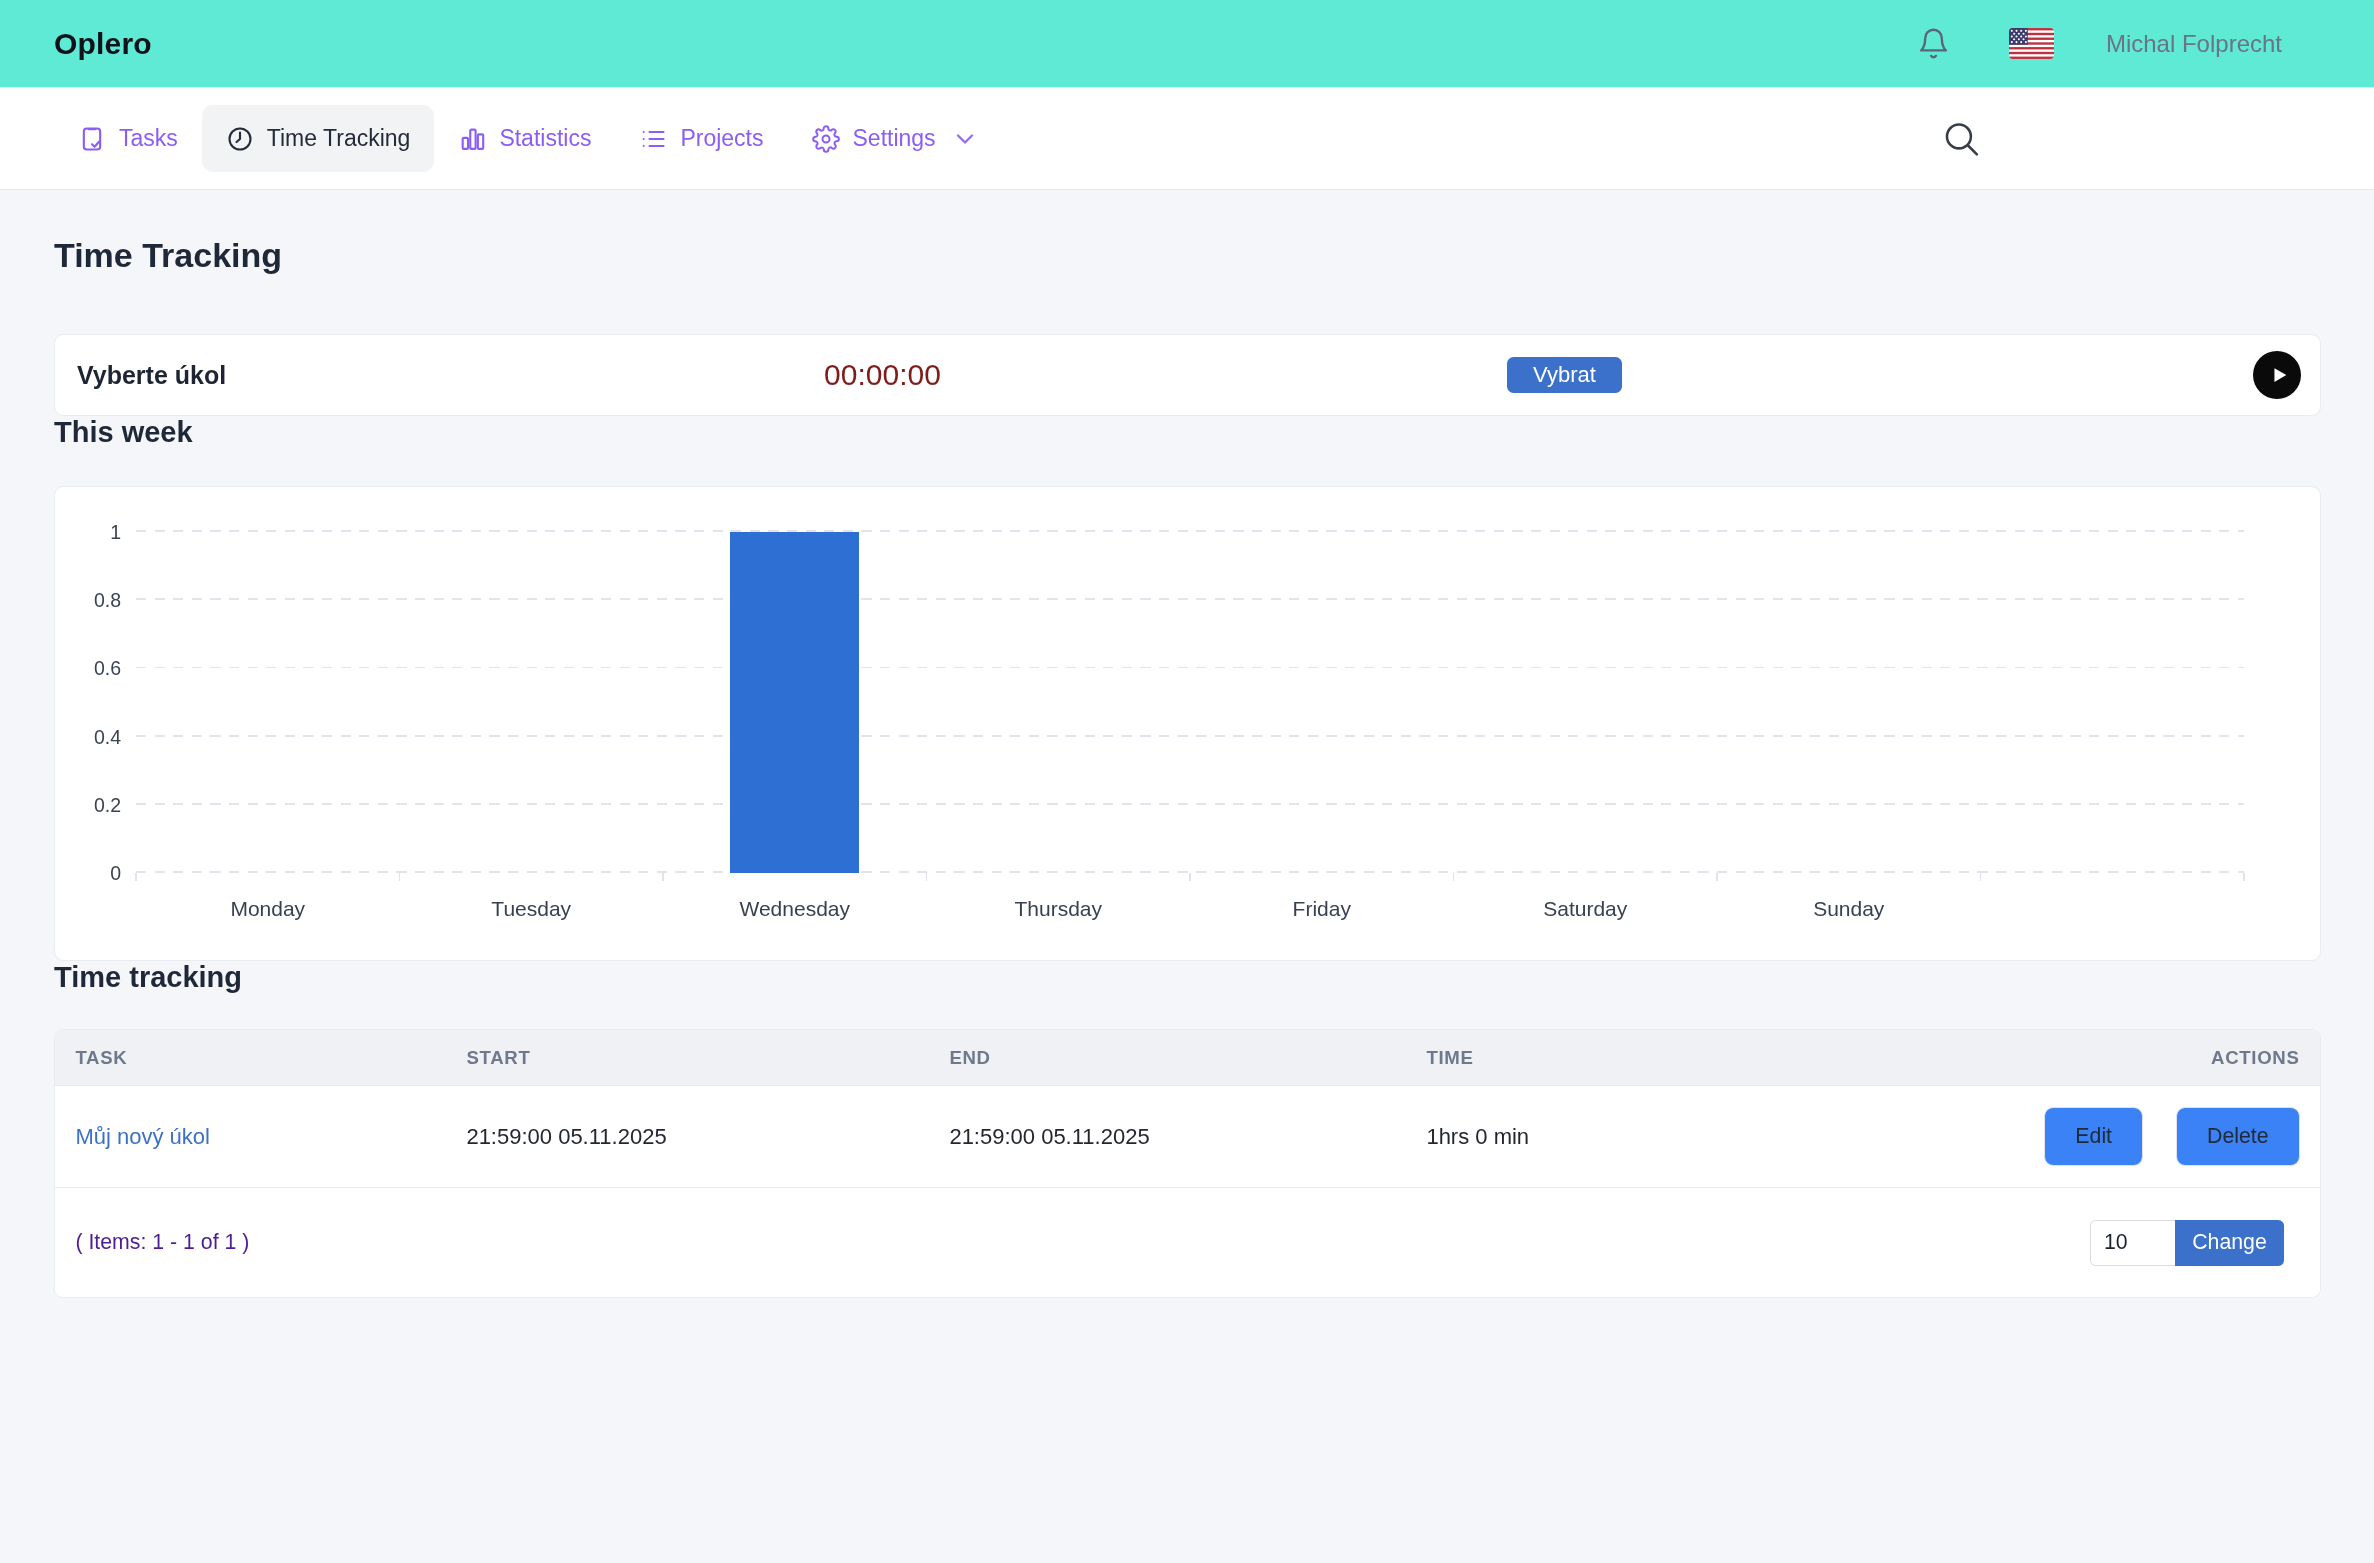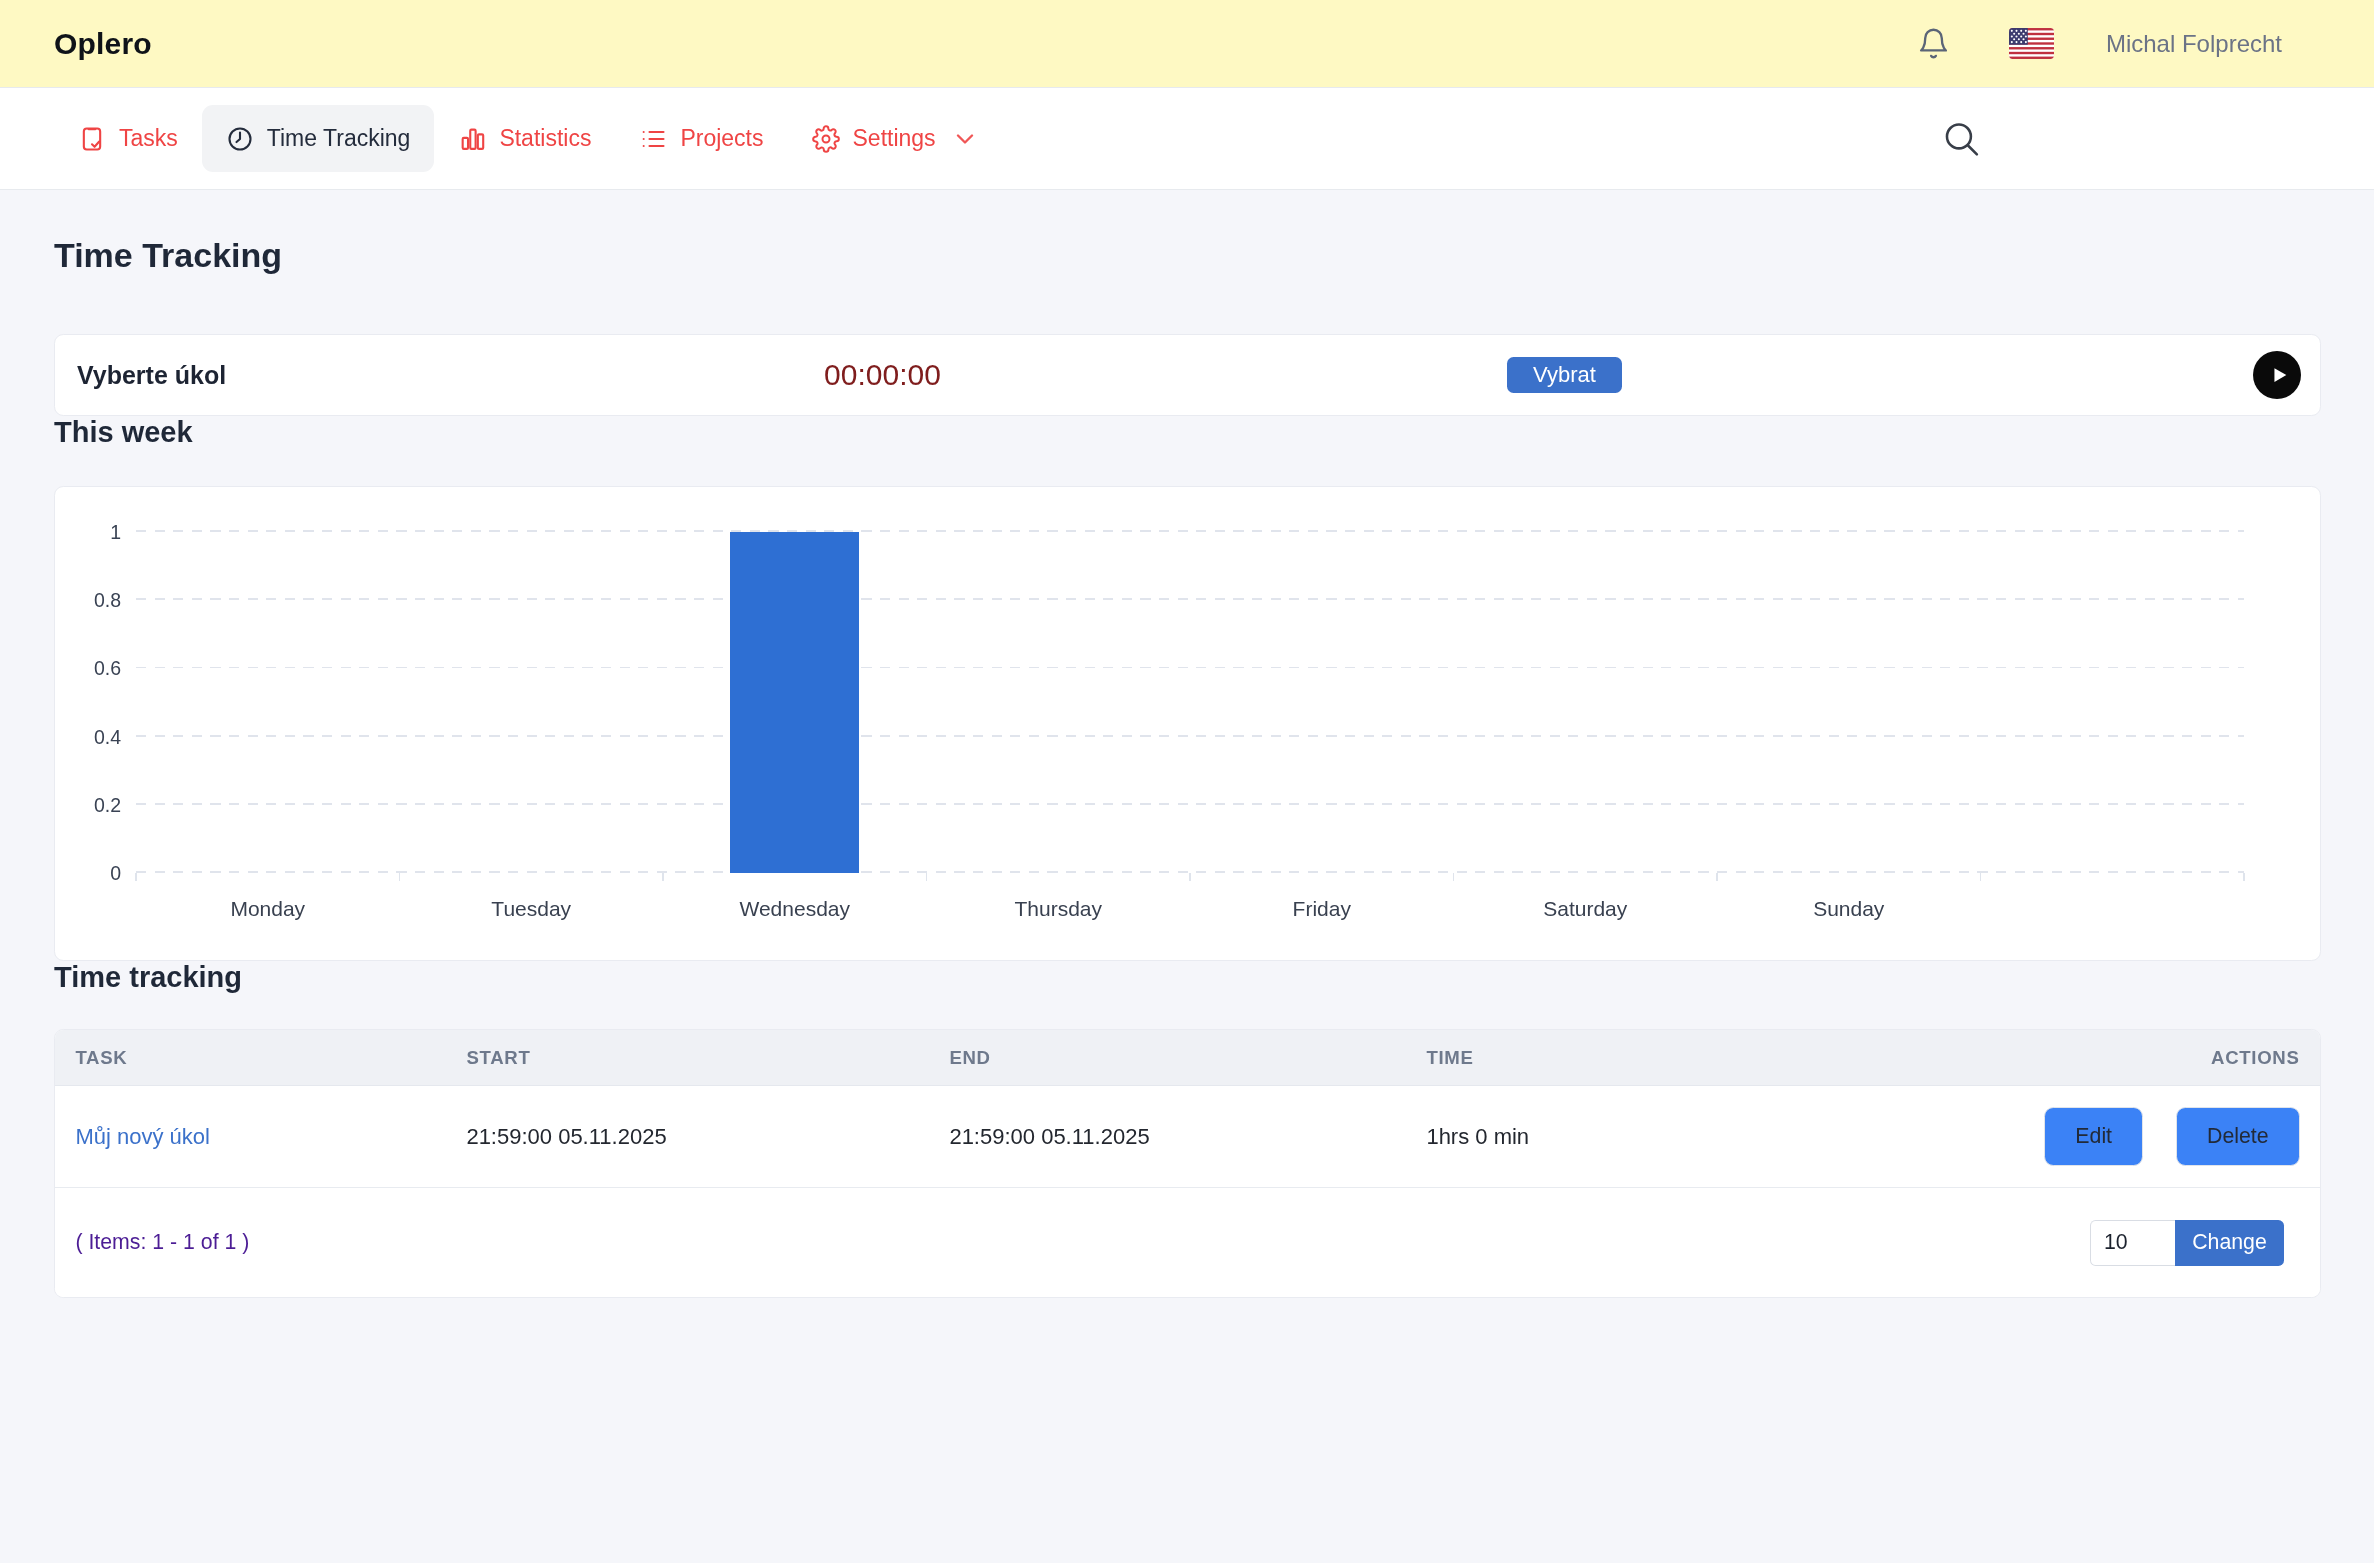--- a/index.html
+++ b/index.html
@@ -14,36 +14,36 @@
   *{box-sizing:border-box;}
   html,body{margin:0;padding:0;}
   body{
     width:2375px;height:1564px;overflow:hidden;
     background:var(--page-bg);
     font-family:"Liberation Sans","DejaVu Sans",sans-serif;
     color:#23272f;
   }
   
   .topbar{
-    height:88px;background:#fef9c3;border-bottom:0.9px solid #e7eaee;
+    height:88px;background:#5eead4;border-bottom:0.9px solid #e7eaee;
     display:flex;align-items:center;padding:0 93px 0 54px;
   }
   .logo{font-size:30px;font-weight:bold;color:#0f1319;margin-right:auto;letter-spacing:0.2px;cursor:pointer;}
   .topbar-right{display:flex;align-items:center;}
   .bell{width:33px;height:33px;color:#5b6577;cursor:pointer;}
   .flag{margin-left:59px;width:45px;height:31px;border-radius:3.7px;overflow:hidden;display:block;cursor:pointer;}
   .username{margin-left:52px;font-size:24px;color:#6b7386;cursor:pointer;}
   
   .navbar{
     height:102px;background:#fff;border-bottom:0.9px solid #e7eaee;
     display:flex;align-items:center;padding:0 54px;position:relative;
   }
   .nav-item{
     display:flex;align-items:center;gap:13px;
-    font-size:23px;color:#ef4444;height:67px;padding:0 24px;border-radius:11px;
+    font-size:23px;color:#8b5cf6;height:67px;padding:0 24px;border-radius:11px;
     cursor:pointer;white-space:nowrap;
   }
   .nav-item svg{width:28px;height:28px;flex:none;}
   .nav-item.active{background:#f2f3f5;color:#242c3c;font-weight:500;}
   .chev{width:18.6px;height:18.6px;margin-left:1.9px;opacity:.9;}
   .search-btn{
     position:absolute;left:1941px;top:50%;transform:translateY(-50%);
     width:41px;height:41px;color:#383e48;cursor:pointer;
   }
   

